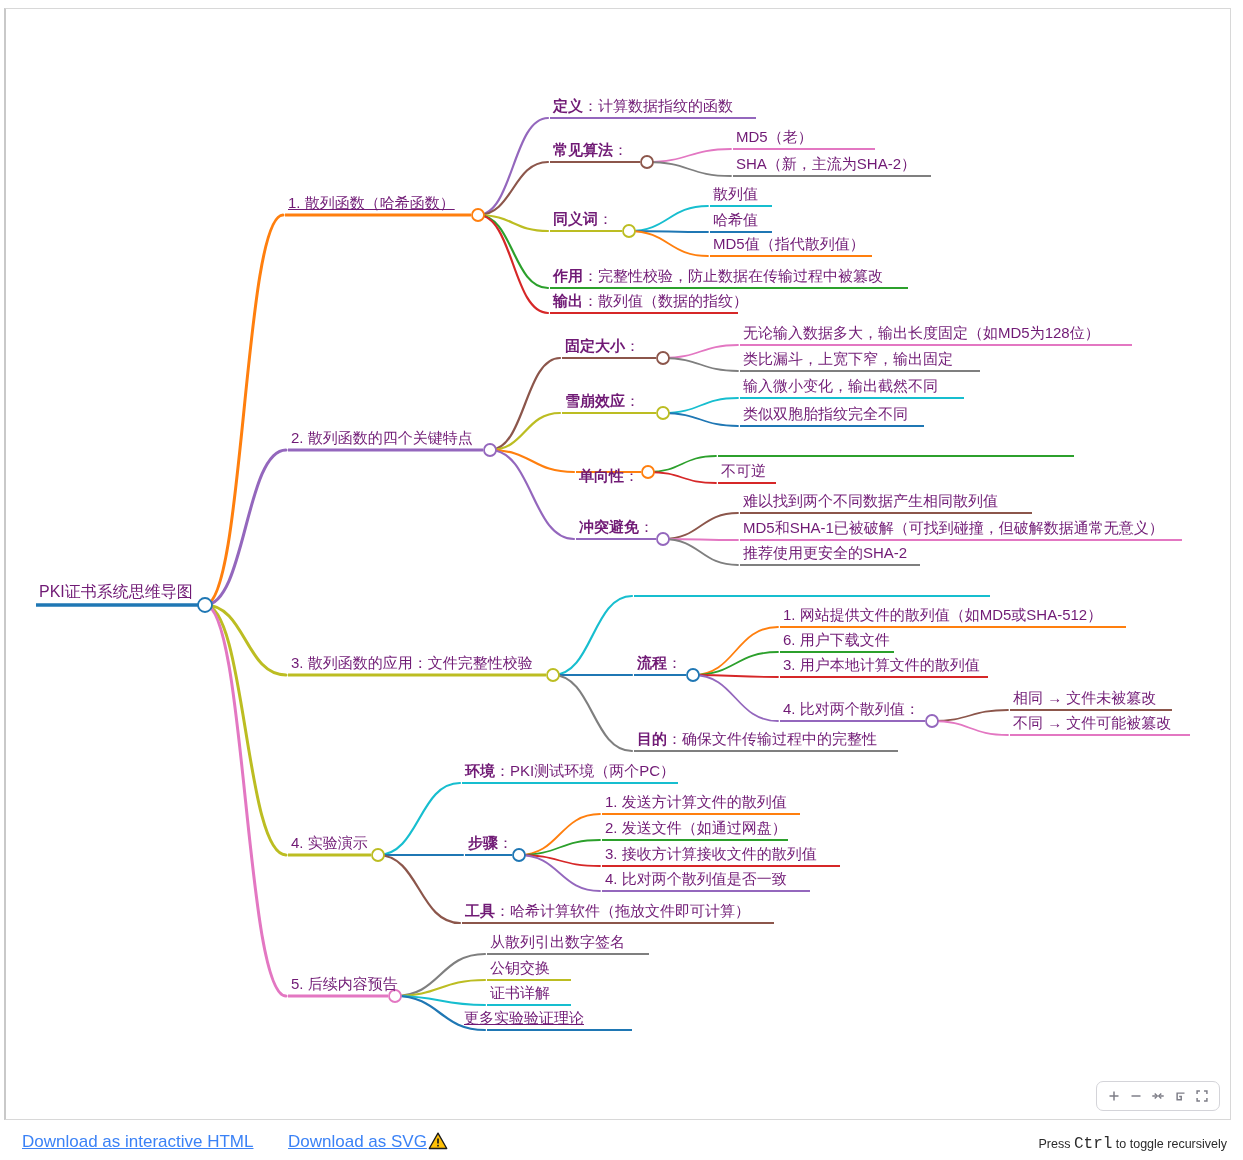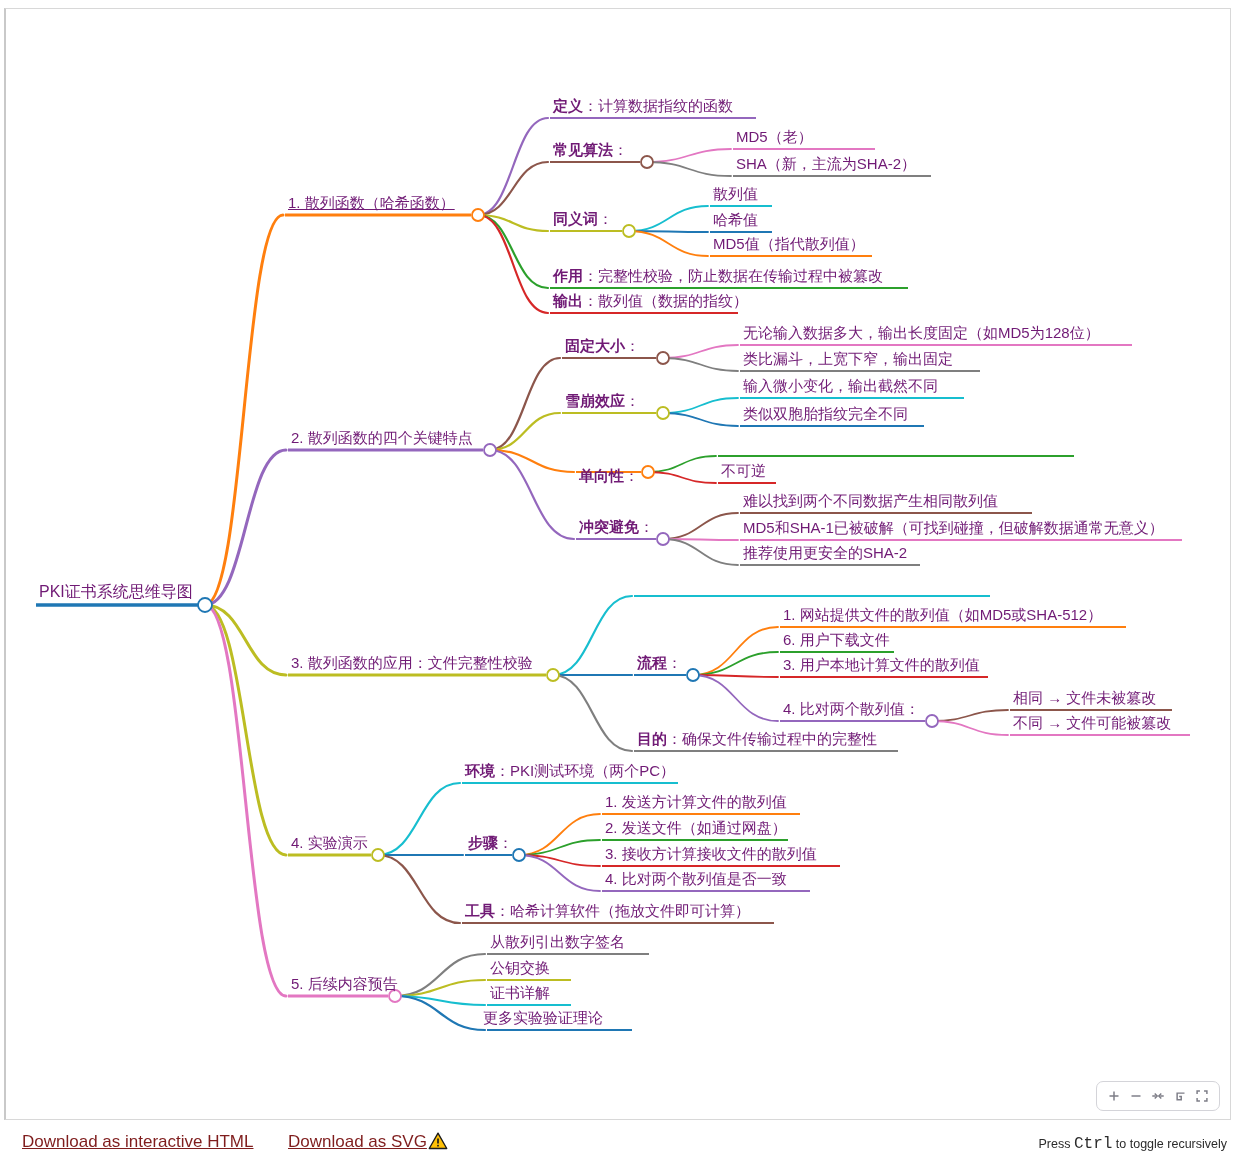--- a/index.html
+++ b/index.html
@@ -11,21 +11,21 @@
   .mm-label{position:absolute;white-space:nowrap;font-size:15px;line-height:20px;color:#701a75;}
   .mm-label strong{font-weight:bold;}
   .mm-root{font-size:16px;}
   .toolbar{position:absolute;left:1096px;top:1081px;width:124px;height:30px;box-sizing:border-box;
     border:1px solid #d4d4d9;border-radius:7px;background:#fff;display:flex;align-items:center;
     justify-content:space-between;padding:0 8px;}
   .toolbar button{background:none;border:none;padding:0;margin:0;width:18px;height:18px;cursor:pointer;
     display:flex;align-items:center;justify-content:center;}
   .toolbar svg{stroke:#7d7d87;fill:none;stroke-width:1.8;}
   .footer{position:absolute;left:0;top:1126px;width:1243px;height:34px;}
-  .footer a{position:absolute;color:#7f1d1d;text-decoration:underline;font-size:17px;top:6px;cursor:pointer;}
+  .footer a{position:absolute;color:#3b82f6;text-decoration:underline;font-size:17px;top:6px;cursor:pointer;}
   #dl-html{left:22px;}
   #dl-svg{left:288px;}
   .warn{position:absolute;left:428px;top:5px;width:20px;height:20px;}
   .hint{position:absolute;right:16px;top:9px;font-size:12.5px;color:#2b2b2b;}
   .hint kbd{font-family:"Liberation Mono","DejaVu Sans Mono",monospace;font-size:16px;}
 </style>
 </head>
 <body>
 
 <div class="map-frame"></div>
@@ -188,21 +188,21 @@
     <div class="mm-label" style="left: 468px; top: 833px;"><strong>步骤</strong>：</div>
     <div class="mm-label" style="left: 605px; top: 792px;">1. 发送方计算文件的散列值</div>
     <div class="mm-label" style="left: 605px; top: 818px;">2. 发送文件（如通过网盘）</div>
     <div class="mm-label" style="left: 605px; top: 844px;">3. 接收方计算接收文件的散列值</div>
     <div class="mm-label" style="left: 605px; top: 869px;">4. 比对两个散列值是否一致</div>
     <div class="mm-label" style="left: 465px; top: 901px;"><strong>工具</strong>：哈希计算软件（拖放文件即可计算）</div>
     <div class="mm-label" style="left: 291px; top: 974px;">5. 后续内容预告</div>
     <div class="mm-label" style="left: 490px; top: 932px;">从散列引出数字签名</div>
     <div class="mm-label" style="left: 490px; top: 958px;">公钥交换</div>
     <div class="mm-label" style="left: 490px; top: 983px;">证书详解</div>
-    <div class="mm-label" style="left: 483px; top: 1008px;">更多实验验证理论</div>
+    <div class="mm-label" style="left: 464px; top: 1008px; text-decoration: underline;">更多实验验证理论</div>
   </div>
 
 <div class="toolbar">
   <button title="">
     <svg width="18" height="18" viewBox="0 0 22 22">
         <path d="M11 5.5 V16.5 M5.5 11 H16.5"></path>
       </svg>
   </button>
   <button title="">
     <svg width="18" height="18" viewBox="0 0 22 22">

